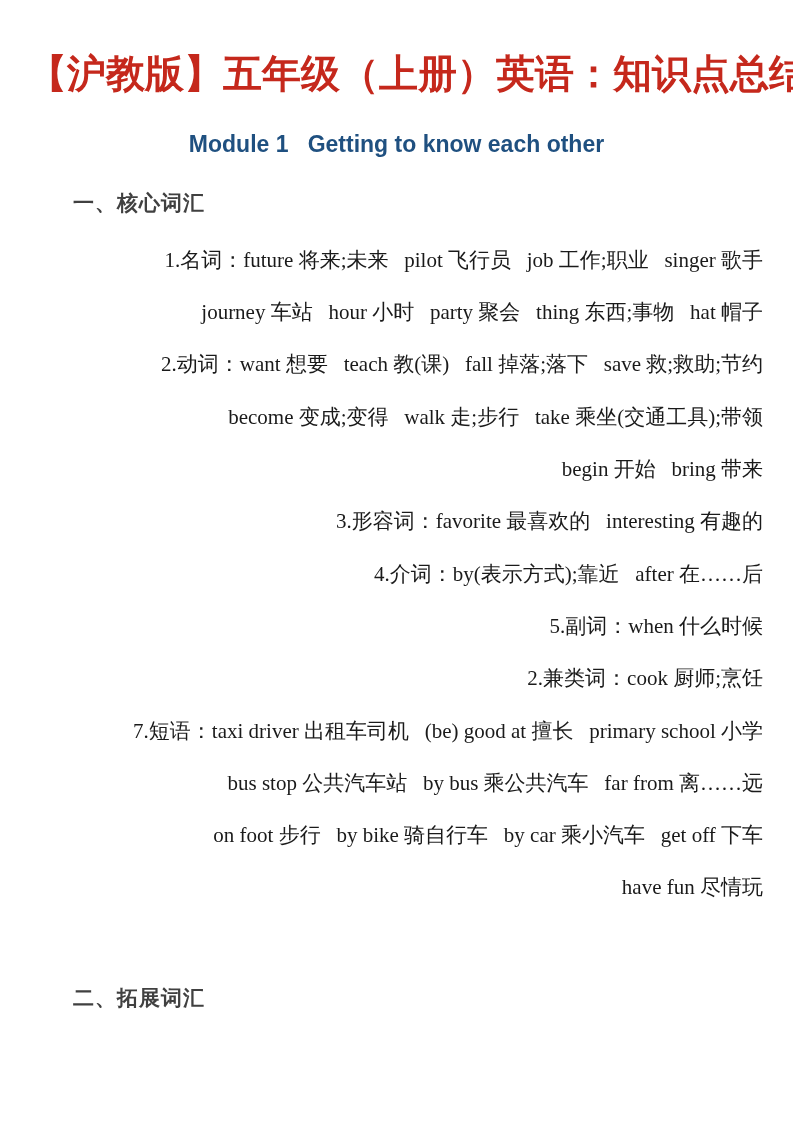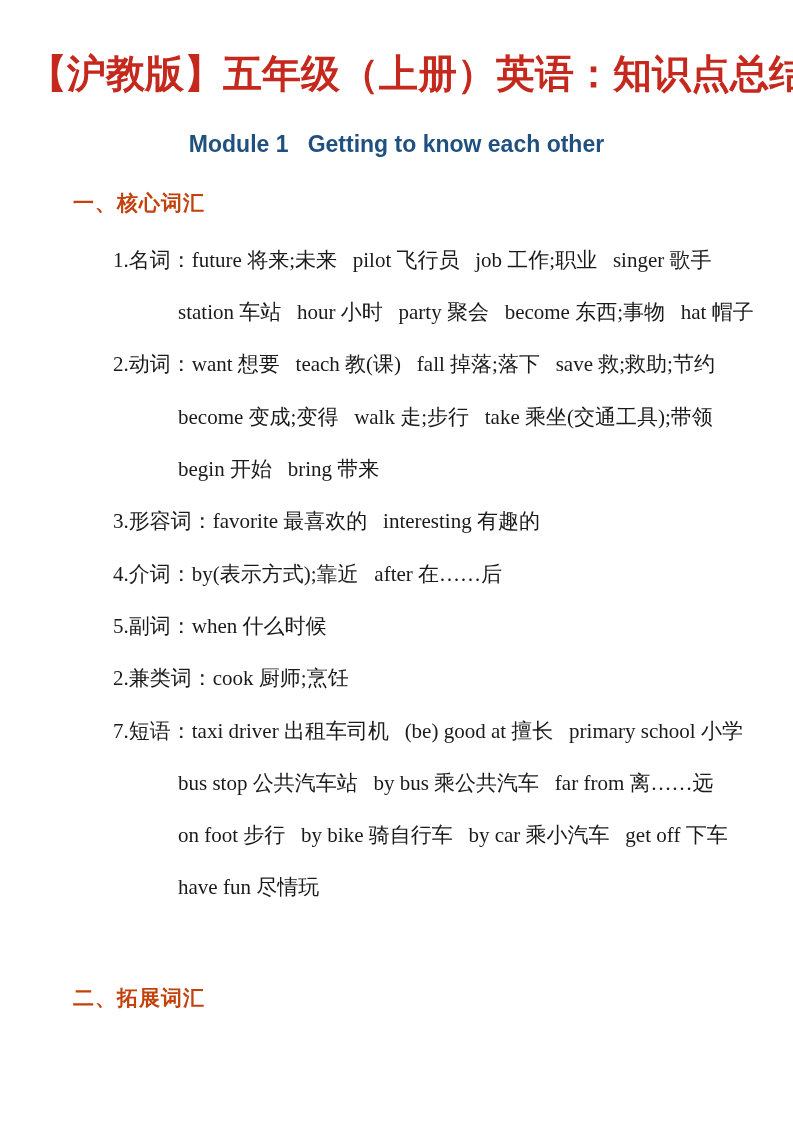--- a/index.html
+++ b/index.html
@@ -43,29 +43,30 @@
     color: #1f5080;
     white-space: pre;
   }
   .section-heading {
     margin: 4px;
     margin-left: 73px;
     margin-top: 31px;
     font-family: Liberation Serif, serif;
     font-weight: bold;
     font-size: 21px;
-    color: #c2410c;
+    color: #404040;
     letter-spacing: 1px;
   }
   .vocab-block {
     margin-left: 113px;
     margin-right: 30px;
     margin-top: 17px;
     font-size: 21px;
     line-height: 52.3px;
+    text-align: right;
   }
   .vline {
     margin: 0;
     white-space: pre-wrap;
   }
   .vline.indent {
     padding-left: 65px;
   }
   .section-heading.second {
     margin-top: 70px;
@@ -77,21 +78,21 @@
 <div class="page">
 
   <h1 class="doc-title">【沪教版】五年级（上册）英语：知识点总结</h1>
 
   <h2 class="module-heading">Module 1   Getting to know each other</h2>
 
   <h3 class="section-heading">一、核心词汇</h3>
 
   <div class="vocab-block">
     <p class="vline">1.名词：future 将来;未来   pilot 飞行员   job 工作;职业   singer 歌手</p>
-    <p class="vline indent">station 车站   hour 小时   party 聚会   become 东西;事物   hat 帽子</p>
+    <p class="vline indent">journey 车站   hour 小时   party 聚会   thing 东西;事物   hat 帽子</p>
     <p class="vline">2.动词：want 想要   teach 教(课)   fall 掉落;落下   save 救;救助;节约</p>
     <p class="vline indent">become 变成;变得   walk 走;步行   take 乘坐(交通工具);带领</p>
     <p class="vline indent">begin 开始   bring 带来</p>
     <p class="vline">3.形容词：favorite 最喜欢的   interesting 有趣的</p>
     <p class="vline">4.介词：by(表示方式);靠近   after 在……后</p>
     <p class="vline">5.副词：when 什么时候</p>
     <p class="vline">2.兼类词：cook 厨师;烹饪</p>
     <p class="vline">7.短语：taxi driver 出租车司机   (be) good at 擅长   primary school 小学</p>
     <p class="vline indent">bus stop 公共汽车站   by bus 乘公共汽车   far from 离……远</p>
     <p class="vline indent">on foot 步行   by bike 骑自行车   by car 乘小汽车   get off 下车</p>

